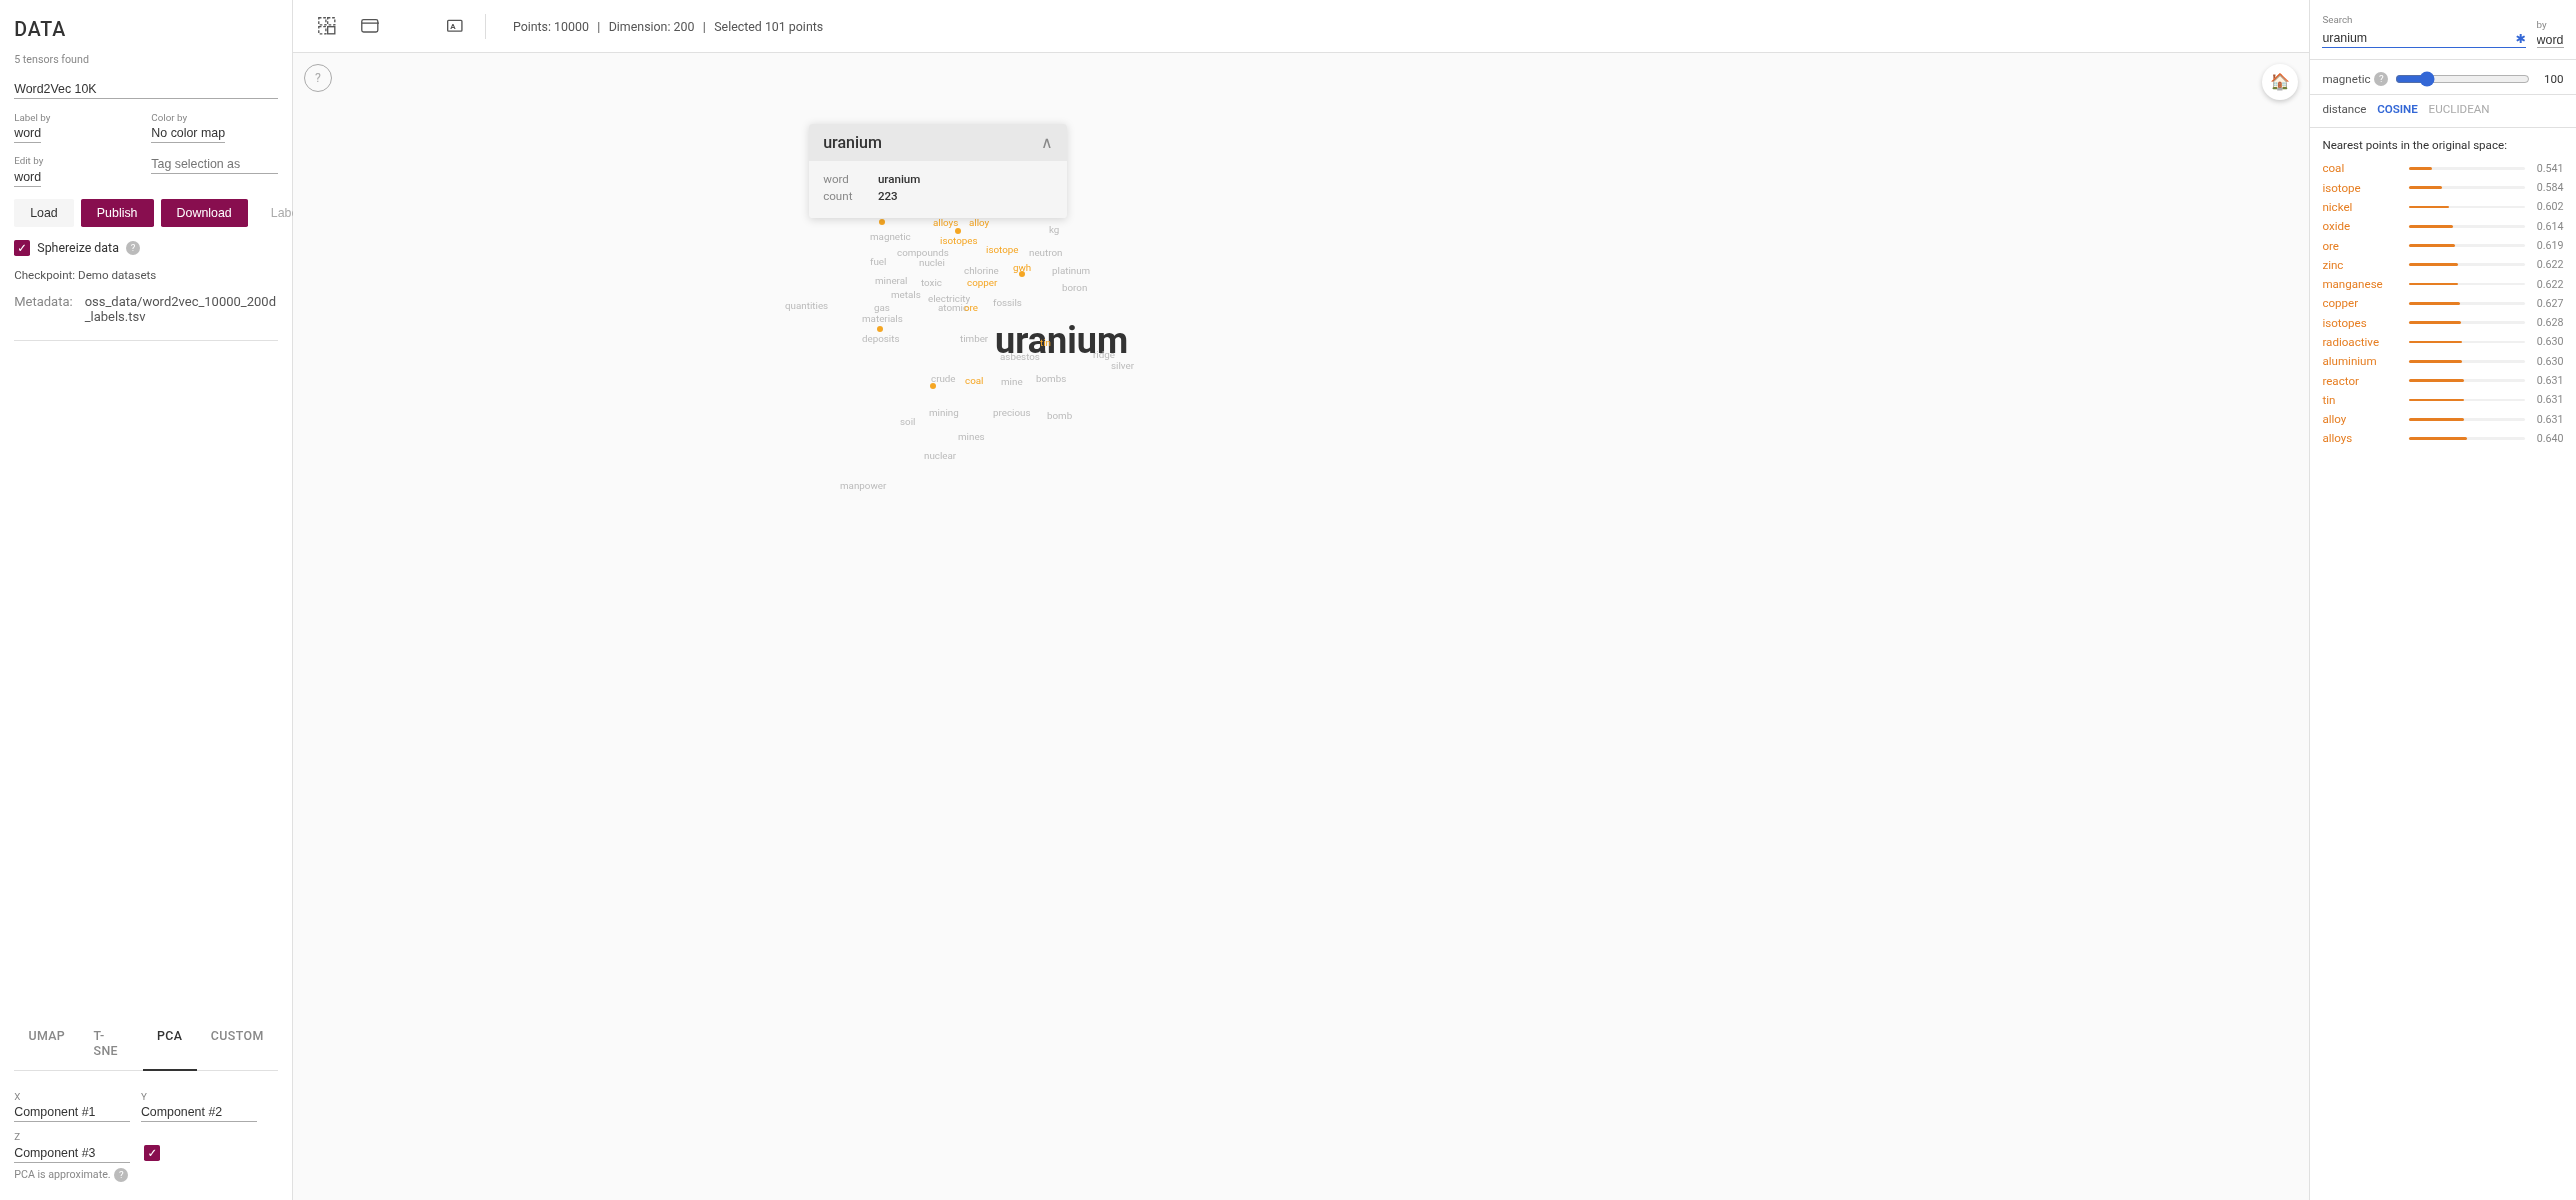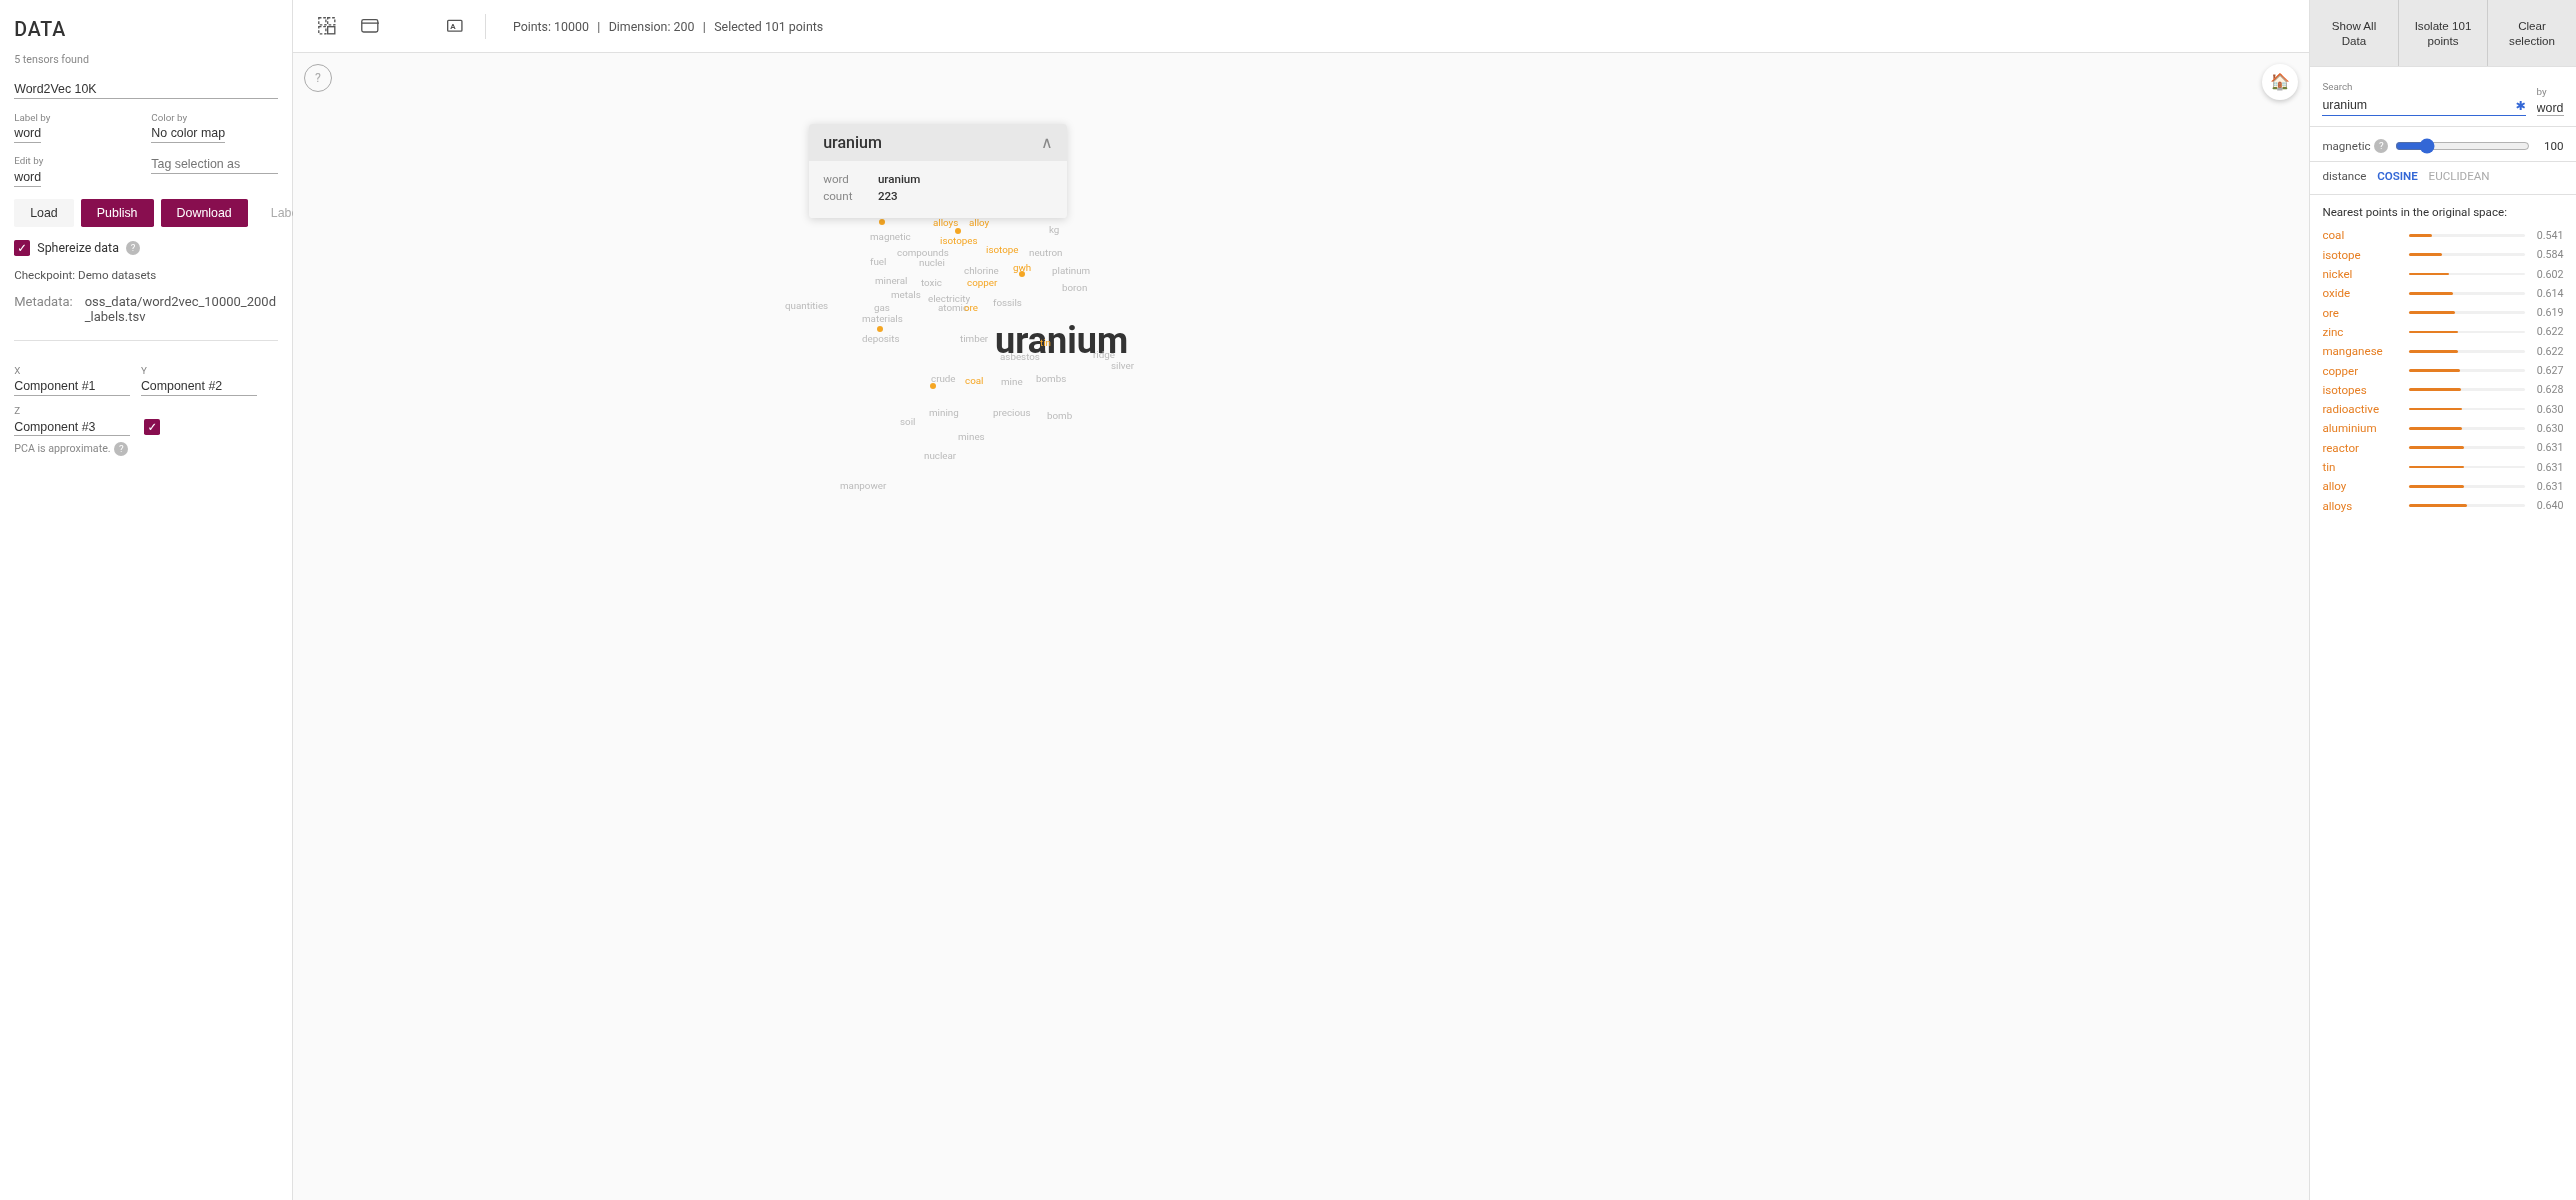--- a/index.html
+++ b/index.html
@@ -483,20 +483,26 @@
     <div class="checkpoint-row">
       <span>Checkpoint:</span>
       <span>Demo datasets</span>
     </div>
     <div class="metadata-row">
       <span class="meta-label">Metadata:</span>
       <span class="meta-value">oss_data/word2vec_10000_200d_labels.tsv</span>
     </div>
     <hr class="divider">
 
+    <div class="tabs-row">
+      <div class="tab">UMAP</div>
+      <div class="tab">T-SNE</div>
+      <div class="tab active">PCA</div>
+      <div class="tab">CUSTOM</div>
+    </div>
 
     <div class="xyz-section">
       <div class="xyz-row">
         <div class="xyz-col">
           <div class="xyz-label">X</div>
           <select class="xyz-select">
             <option>Component #1</option>
           </select>
         </div>
         <div class="xyz-col">
@@ -632,28 +638,20 @@
             <div class="tooltip-row">
               <span class="tooltip-key">count</span>
               <span class="tooltip-val">223</span>
             </div>
           </div>
       </div>
     </div>
   </div>
 
   <div class="right-panel">
-    <div class="right-top" id="right-top-buttons">
-        <button class="top-btn">Show All
-Data</button>
-        <button class="top-btn">Isolate 101
-points</button>
-        <button class="top-btn">Clear
-selection</button>
-      </div>
     <div class="right-search">
       <div style="display:flex; gap:10.7px; align-items:flex-end;">
         <div style="flex:1;">
           <div class="search-label">Search</div>
           <div class="search-input-wrap">
             <input class="search-input" type="text" value="uranium" style="">
             <span class="search-star">✱</span>
           </div>
         </div>
         <div>

